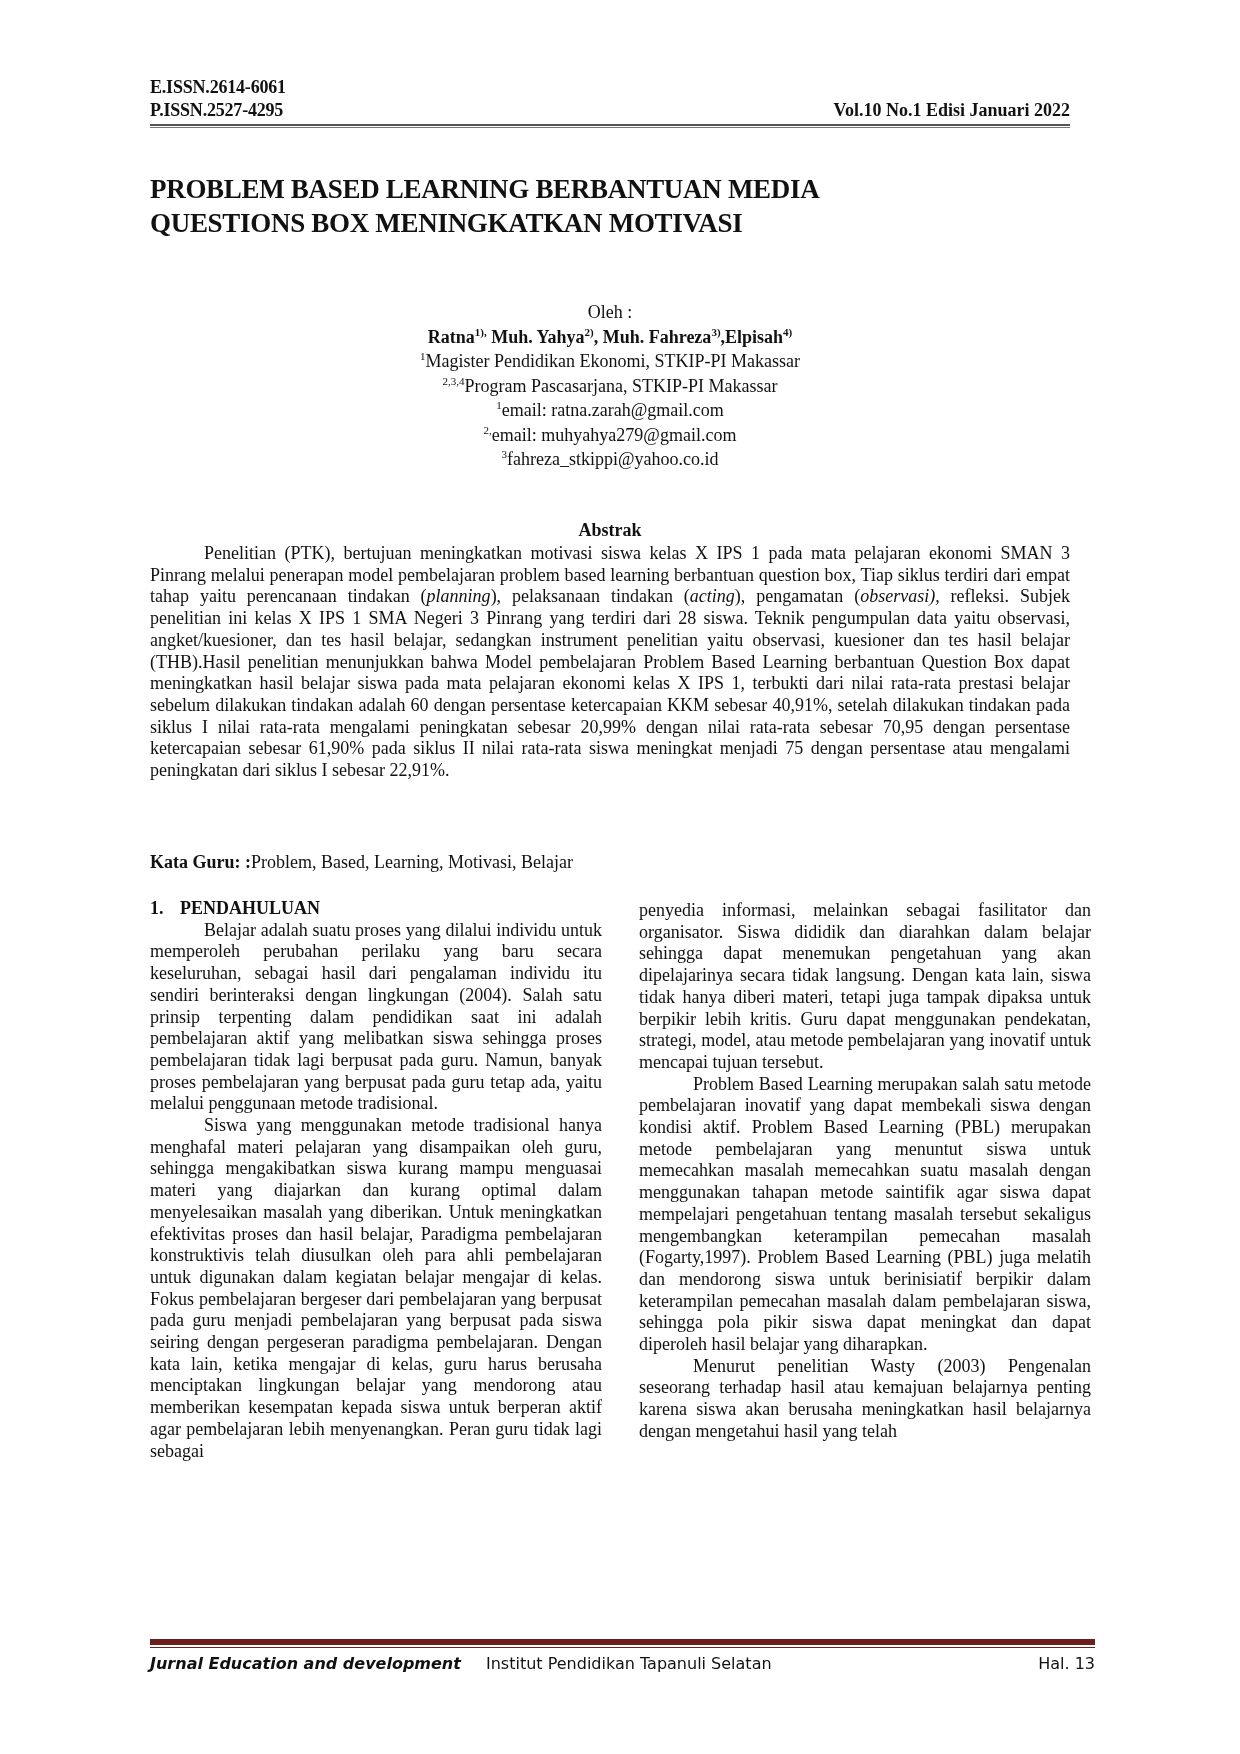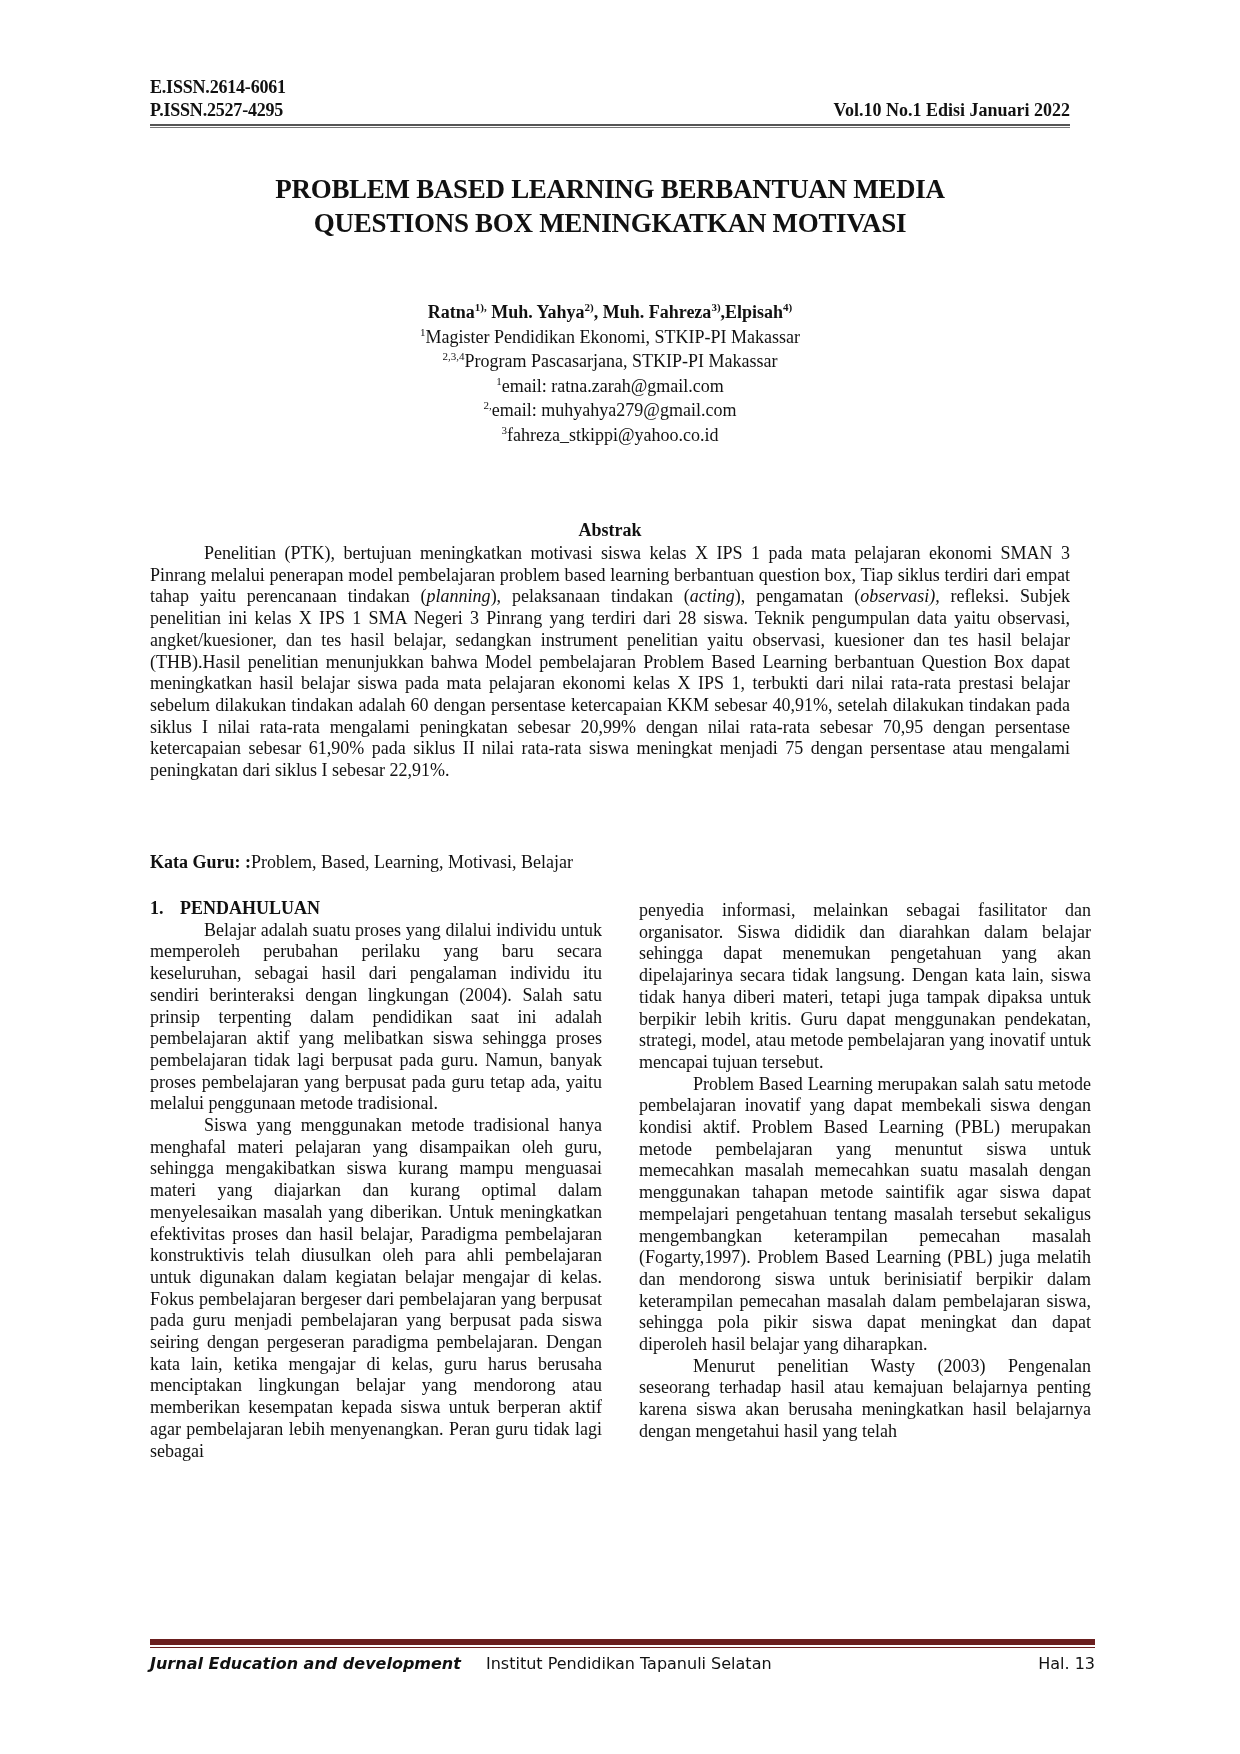--- a/index.html
+++ b/index.html
@@ -8,21 +8,21 @@
   .page { position: absolute; left: 0; top: 0; width: 1240px; height: 1754px; }
 
   
   .hdr { position: absolute; left: 150px; top: 76px; width: 920px; }
   .hdr .issn { font-weight: bold; font-size: 18px; line-height: 23px; letter-spacing: -0.2px; }
   .hdr .vol { position: absolute; right: 0; top: 23px; font-weight: bold; font-size: 18px; line-height: 23px; }
   .hdr-rule { position: absolute; left: 150px; top: 124px; width: 920px; height: 4px;
               border-top: 2px solid #555; border-bottom: 1px solid #777; box-sizing: border-box; }
 
   
-  .title { position: absolute; left: 150px; top: 172px; width: 920px; text-align: center;
+  .title { position: absolute; left: 150px; top: 172px; width: 920px; 
            font-weight: bold; font-size: 27px; line-height: 34px; letter-spacing: -0.3px; }
 
   
   .authors { position: absolute; left: 150px; top: 300px; width: 920px; text-align: center;
              font-size: 18px; line-height: 24.5px; }
   .authors .names { font-weight: bold; }
   .authors sup { font-size: 11px; line-height: 0; }
 
   
   .abs-head { position: absolute; left: 150px; top: 520px; width: 920px; text-align: center;
@@ -65,20 +65,21 @@
     <div class="vol">Vol.10 No.1 Edisi Januari 2022</div>
   </div>
   <div class="hdr-rule"></div>
 
   <div class="title">
     <div>PROBLEM BASED LEARNING BERBANTUAN MEDIA</div>
     <div>QUESTIONS BOX MENINGKATKAN MOTIVASI</div>
   </div>
 
   <div class="authors">
+    <div>Oleh :</div>
     <div class="names">
       <span>Ratna</span><sup>1),</sup><span> Muh. Yahya</span><sup>2)</sup><span>, Muh. Fahreza</span><sup>3)</sup><span>,Elpisah</span><sup>4)</sup>
     </div>
     <div><sup>1</sup><span>Magister Pendidikan Ekonomi, STKIP-PI Makassar</span></div>
     <div><sup>2,3,4</sup><span>Program Pascasarjana, STKIP-PI Makassar</span></div>
     <div><sup>1</sup><span>email: ratna.zarah@gmail.com</span></div>
     <div><sup>2,</sup><span>email: muhyahya279@gmail.com</span></div>
     <div><sup>3</sup><span>fahreza_stkippi@yahoo.co.id</span></div>
   </div>
 

